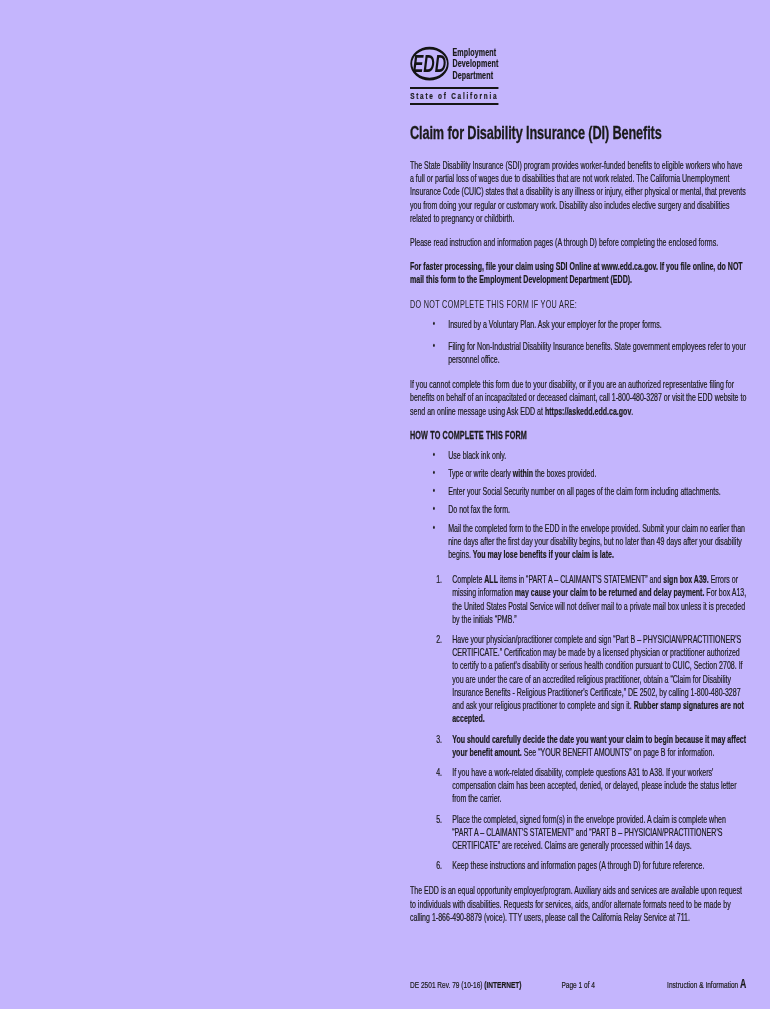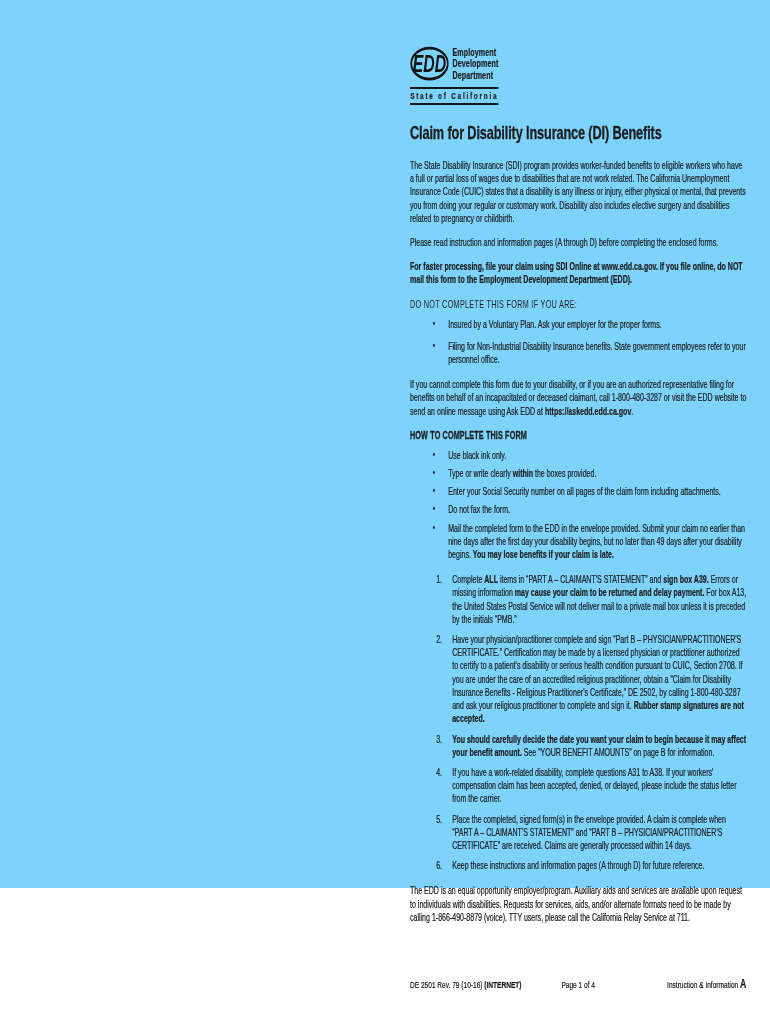--- a/index.html
+++ b/index.html
@@ -8,22 +8,22 @@
     width: 770px;
     height: 1024px;
     background: #ffffff;
     overflow: hidden;
     font-family: "Liberation Sans", sans-serif;
     color: #1b1b1b;
   }
   .page {
     position: relative;
     width: 770px;
-    height: 888px;
-    background: #7dd3fc;
+    height: 1009px;
+    background: #c4b5fd;
   }
   
   .doc {
     position: absolute;
     left: 410px;
     top: 44px;
     width: 502px;
     transform: scaleX(0.67);
     transform-origin: 0 0;
     -webkit-text-stroke: 0.22px currentColor;

